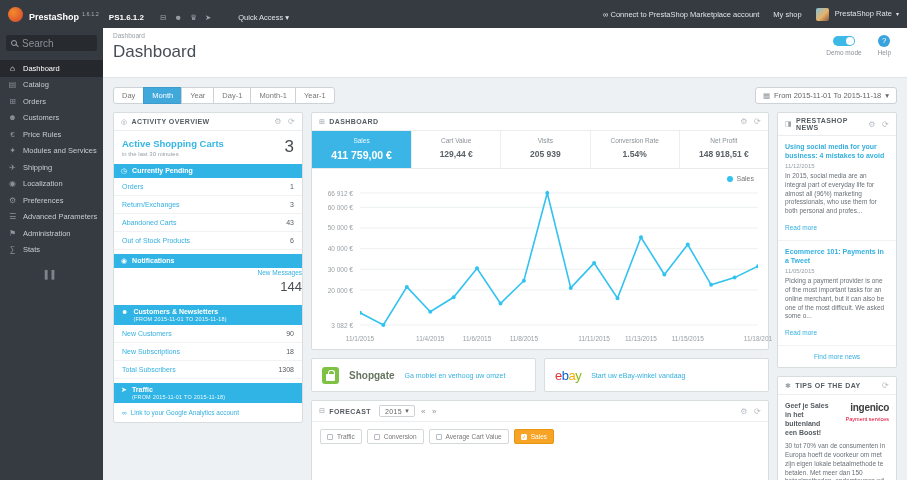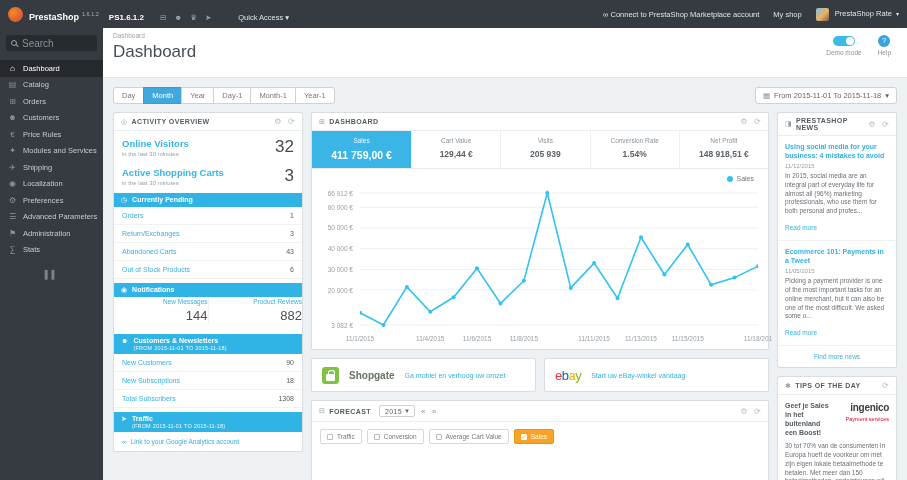--- a/index.html
+++ b/index.html
@@ -284,27 +284,20 @@
         <div class="panel">
           <div class="panel-head">
             <span class="ph-ico">◎</span>
             <span>ACTIVITY OVERVIEW</span>
             <span class="spacer"></span>
             <span class="hbtn">⚙</span>
             <span class="hbtn">⟳</span>
           </div>
           <div class="stat">
             <div class="stat-l">
-              <div class="stat-label">Online Visitors</div>
-              <div class="stat-sub">in the last 30 minutes</div>
-            </div>
-            <div class="stat-value">32</div>
-          </div>
-          <div class="stat">
-            <div class="stat-l">
               <div class="stat-label">Active Shopping Carts</div>
               <div class="stat-sub">in the last 30 minutes</div>
             </div>
             <div class="stat-value">3</div>
           </div>
 
           <div class="cyan-bar">
             <span class="bar-ico">◷</span>
             <span>Currently Pending</span>
           </div>
@@ -326,24 +319,20 @@
           </div>
 
           <div class="cyan-bar">
             <span class="bar-ico">◉</span>
             <span>Notifications</span>
           </div>
           <div class="notif-cols">
             <div class="notif-col">
               <div class="notif-label">New Messages</div>
               <div class="notif-value">144</div>
-            </div>
-            <div class="notif-col">
-              <div class="notif-label">Product Reviews</div>
-              <div class="notif-value">882</div>
             </div>
           </div>
 
           <div class="cyan-bar">
             <span class="bar-ico">☻</span>
             <span>
               <span>Customers &amp; Newsletters</span>
               <span class="bar-sub">(FROM 2015-11-01 TO 2015-11-18)</span>
             </span>
           </div>

